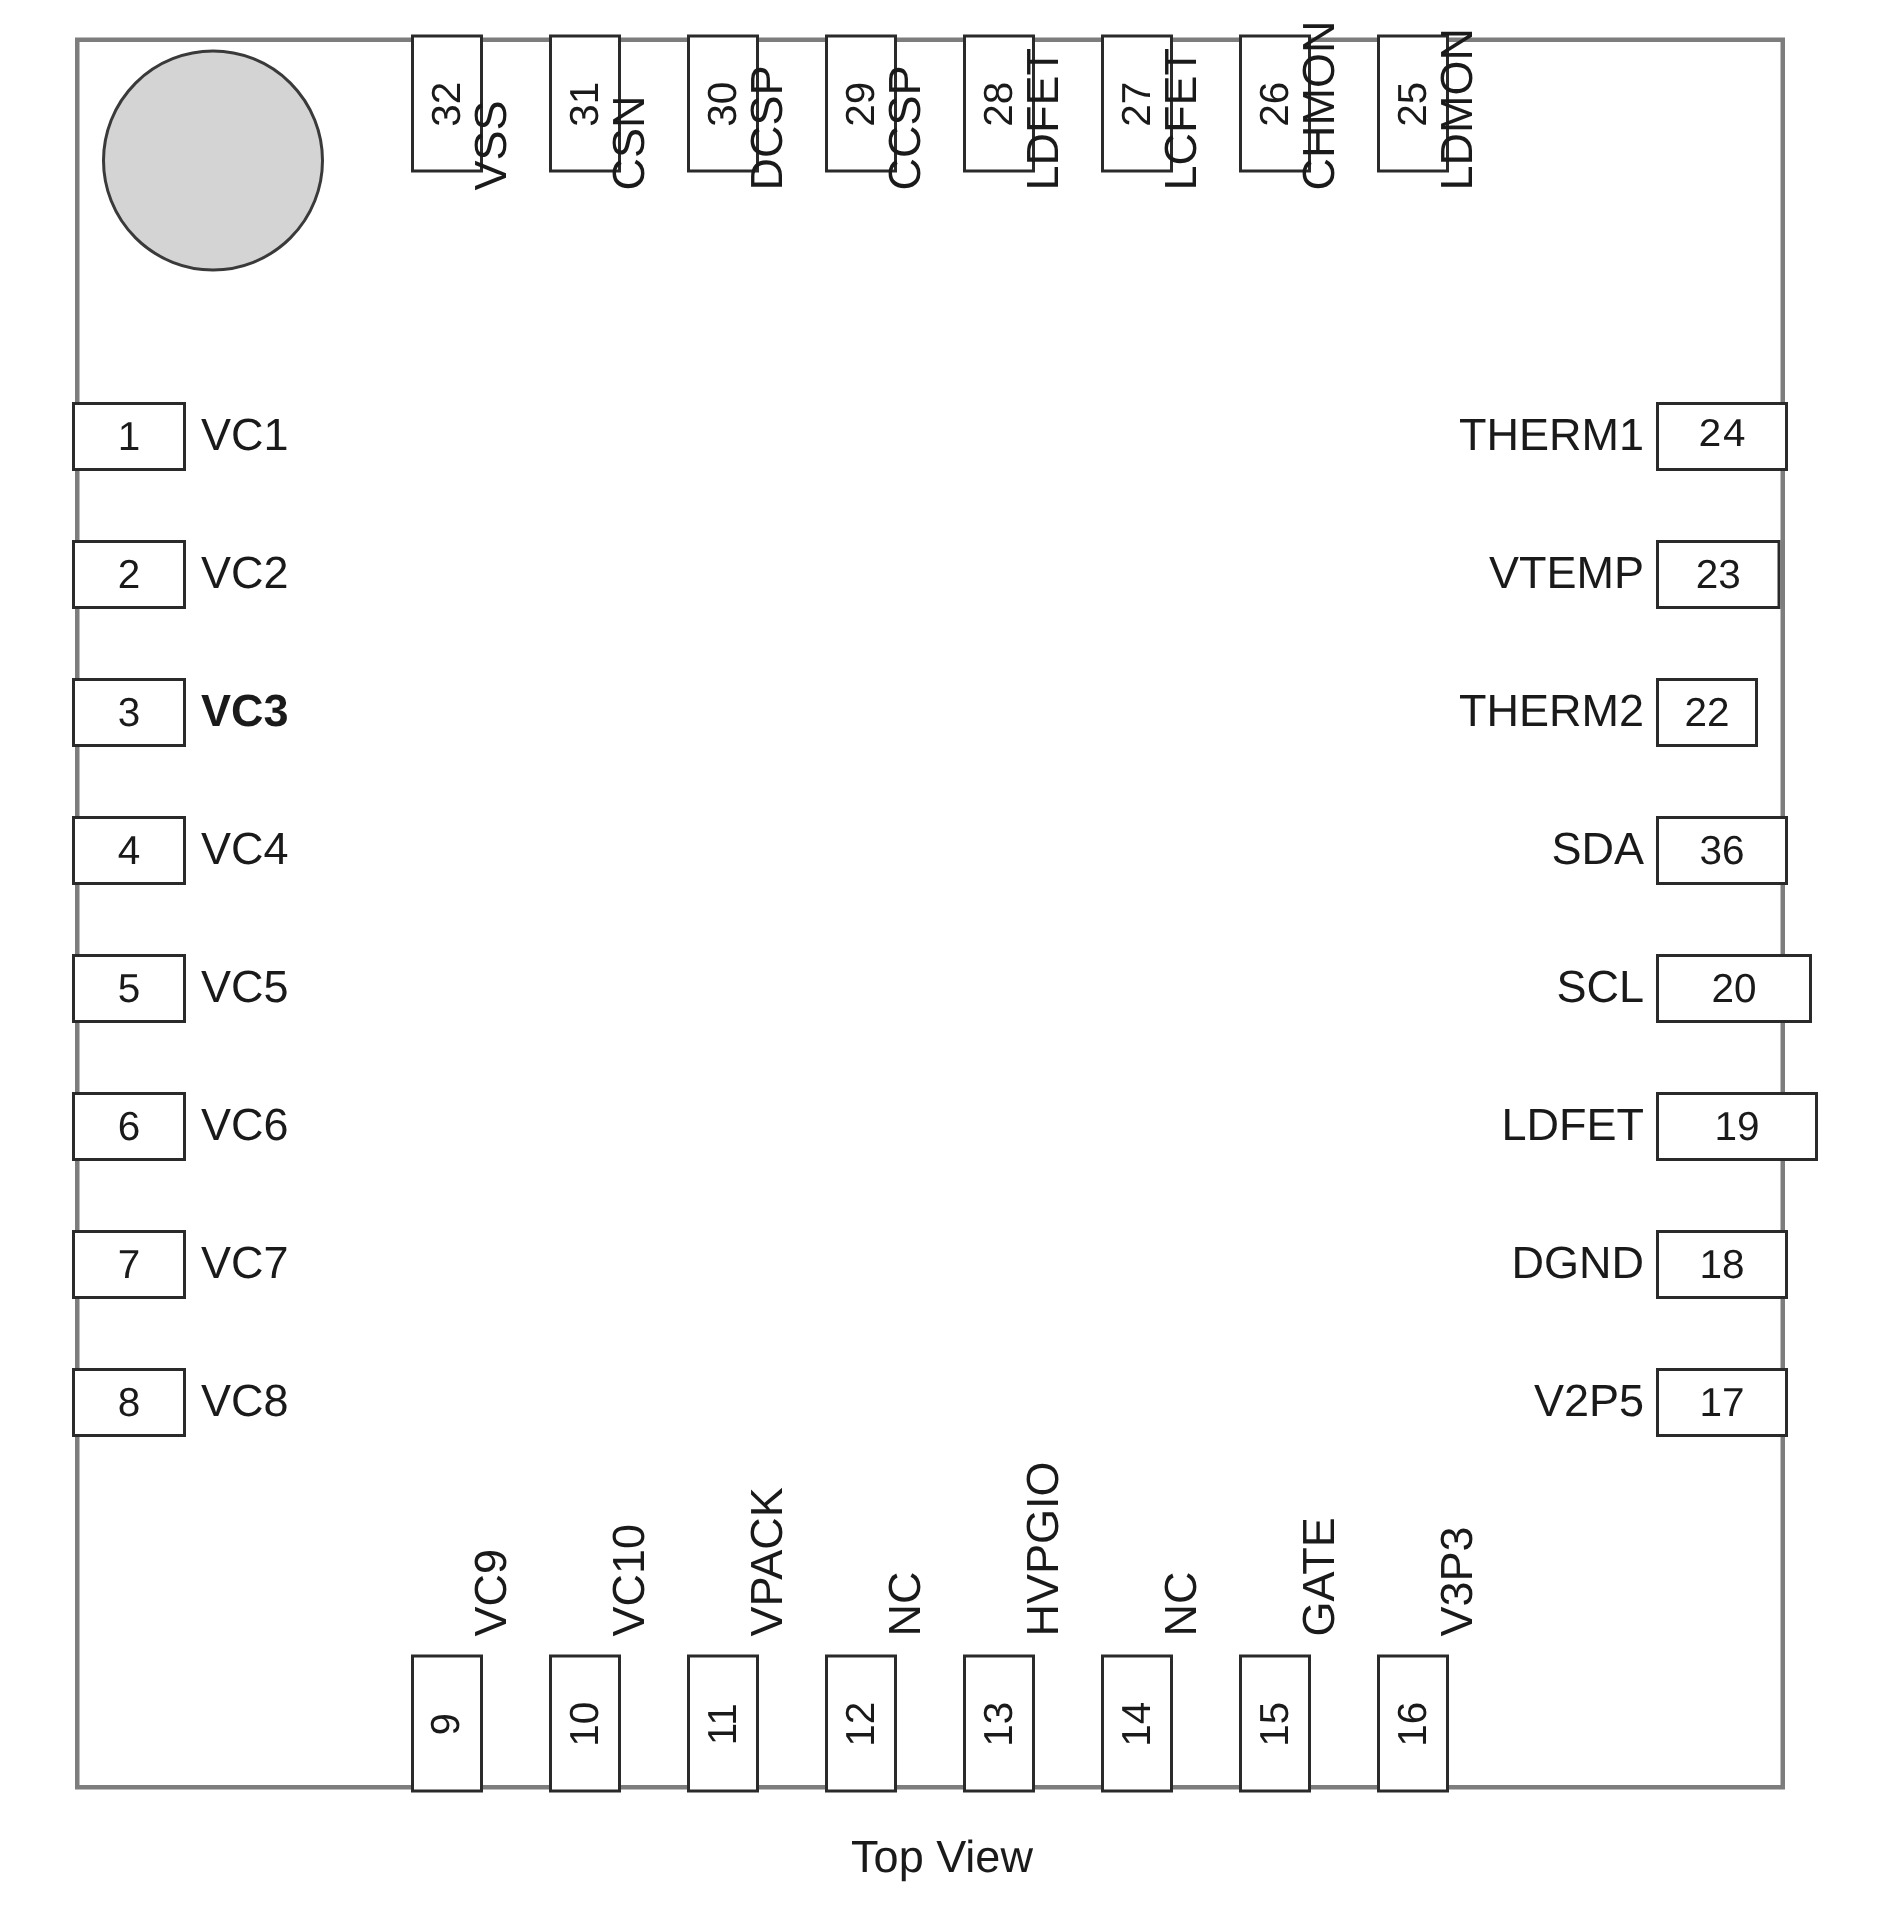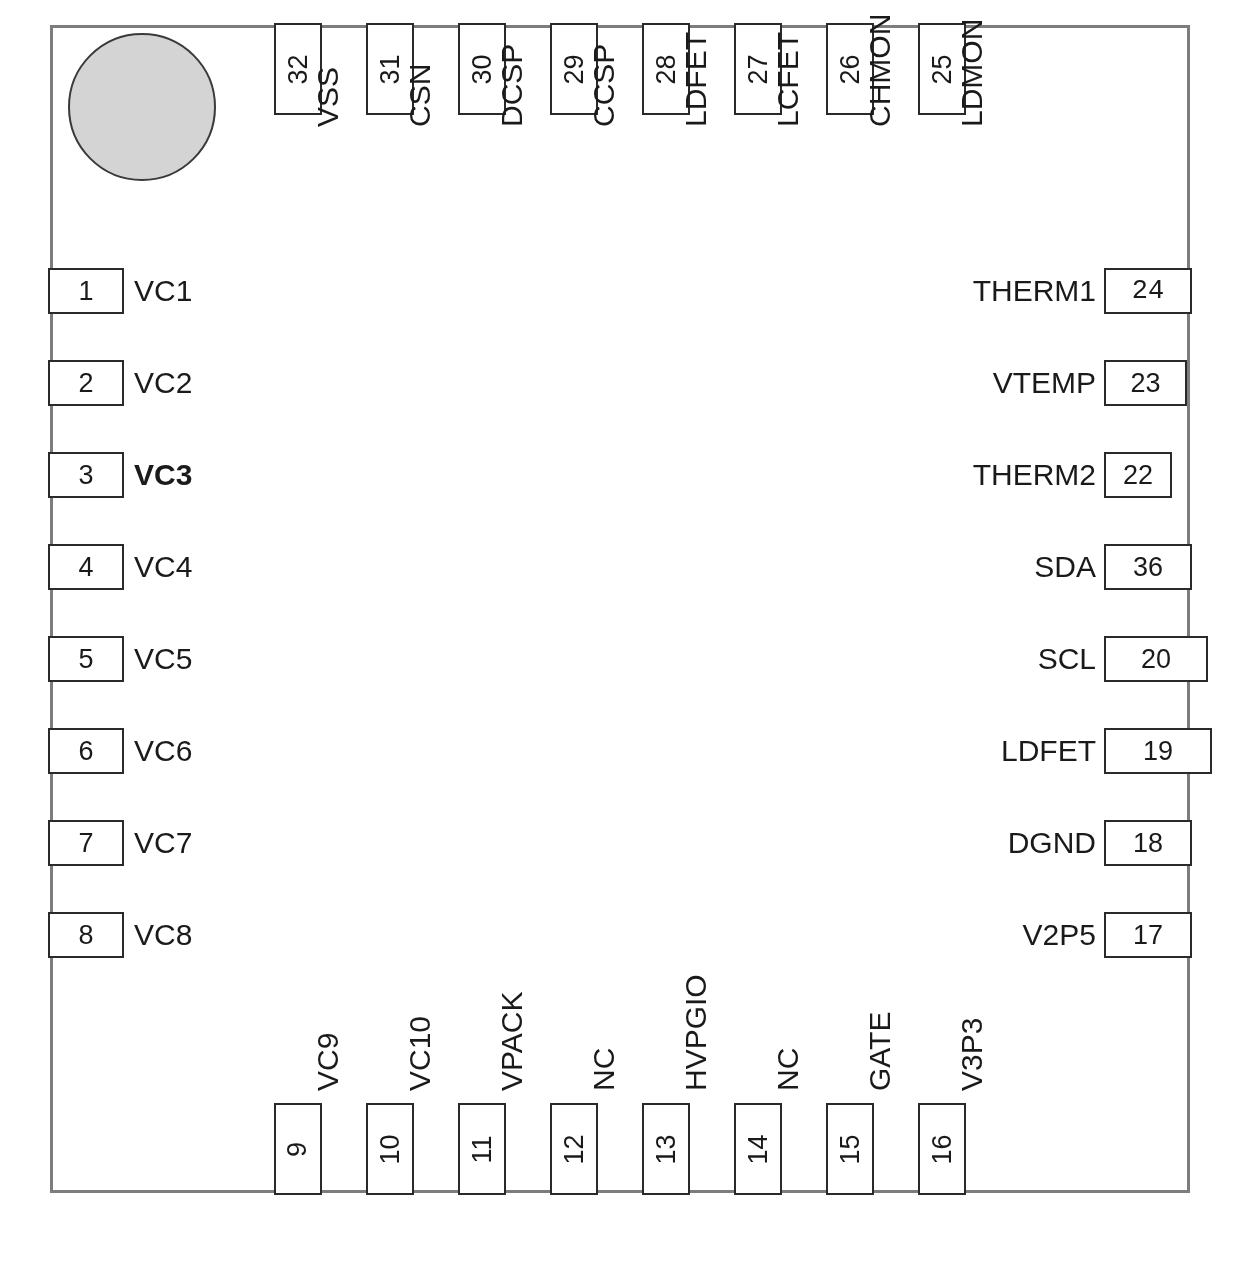--- a/index.html
+++ b/index.html
@@ -267,14 +267,15 @@
       <div class="pad v" style="left: 826px; top: 1103px;">
         <span class="pad-num vert">15</span>
       </div>
       <div class="sig vert" style="left: 865px; top: 1091px;">GATE</div>
       <div class="pad v" style="left: 918px; top: 1103px;">
         <span class="pad-num vert">16</span>
       </div>
       <div class="sig vert" style="left: 957px; top: 1091px;">V3P3</div>
     </div>
 
+  <div class="caption">Top View</div>
 
 </div>
 
 </body></html>

